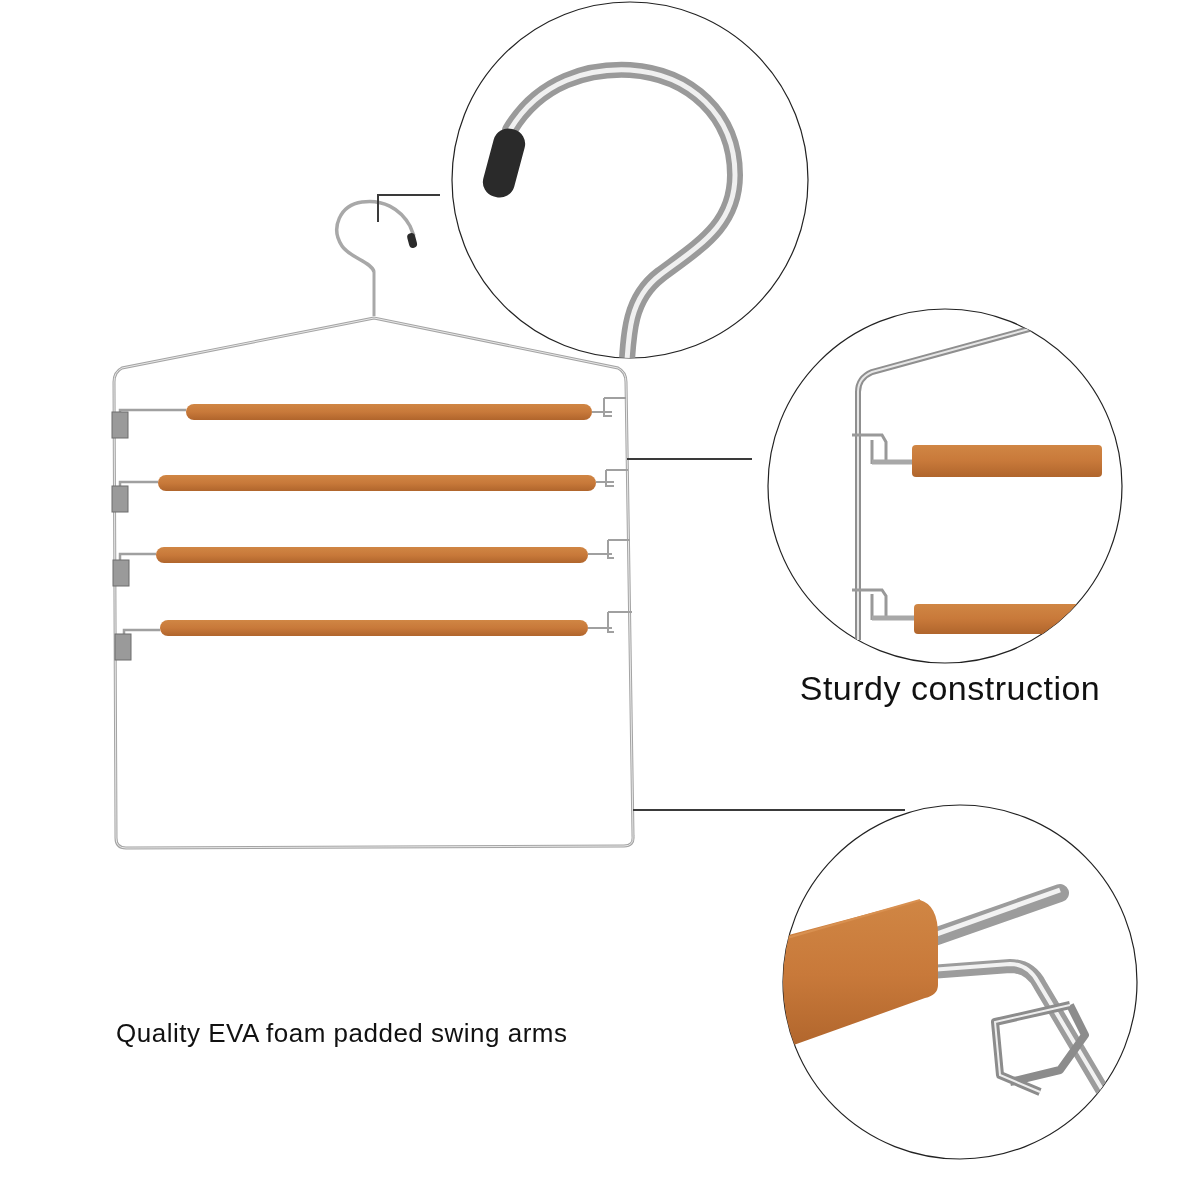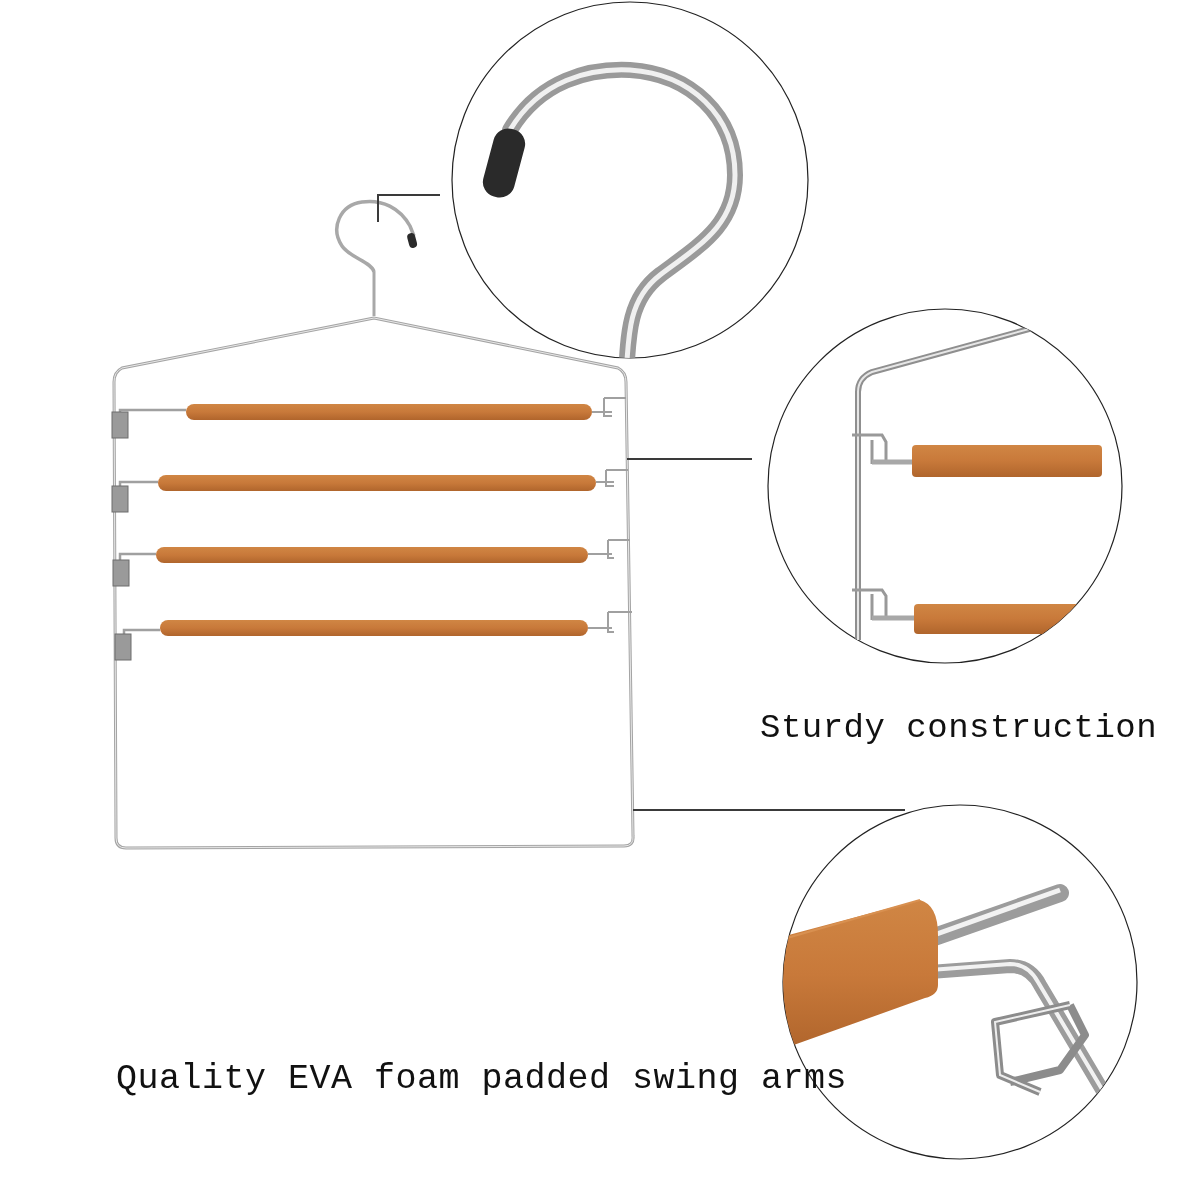--- a/index.html
+++ b/index.html
@@ -1,20 +1,20 @@
 <!DOCTYPE html>
 <html><head>
 <meta charset="utf-8">
 <style>
   html, body { margin: 0; padding: 0; background: #ffffff; }
   body { width: 1200px; height: 1200px; position: relative; overflow: hidden; font-family: "Liberation Sans", sans-serif; }
   .canvas { position: absolute; left: 0; top: 0; width: 1200px; height: 1200px; }
-  .caption { position: absolute; color: #111111; font-family: Liberation Mono, monospace; line-height: 1.2; white-space: nowrap; margin-top: 40px; }
+  .caption { position: absolute; color: #111111; font-family: Liberation Sans, sans-serif; line-height: 1.2; white-space: nowrap; }
   .cap-sturdy { left: 760px; top: 668px; width: 380px; text-align: center; font-size: 34px; letter-spacing: 0.5px; }
-  .cap-foam { left: 116px; top: 1018px; font-size: 35px; letter-spacing: 0.5px; }
+  .cap-foam { left: 116px; top: 1018px; font-size: 26px; letter-spacing: 0.5px; }
 </style>
 </head>
 <body>
 
 <svg class="canvas" viewBox="0 0 1200 1200" width="1200" height="1200" xmlns="http://www.w3.org/2000/svg">
   <defs>
     <linearGradient id="chromeV" x1="0" y1="0" x2="1" y2="0">
       <stop offset="0" stop-color="#8a8a8a"></stop>
       <stop offset="0.45" stop-color="#eeeeee"></stop>
       <stop offset="1" stop-color="#7a7a7a"></stop>

